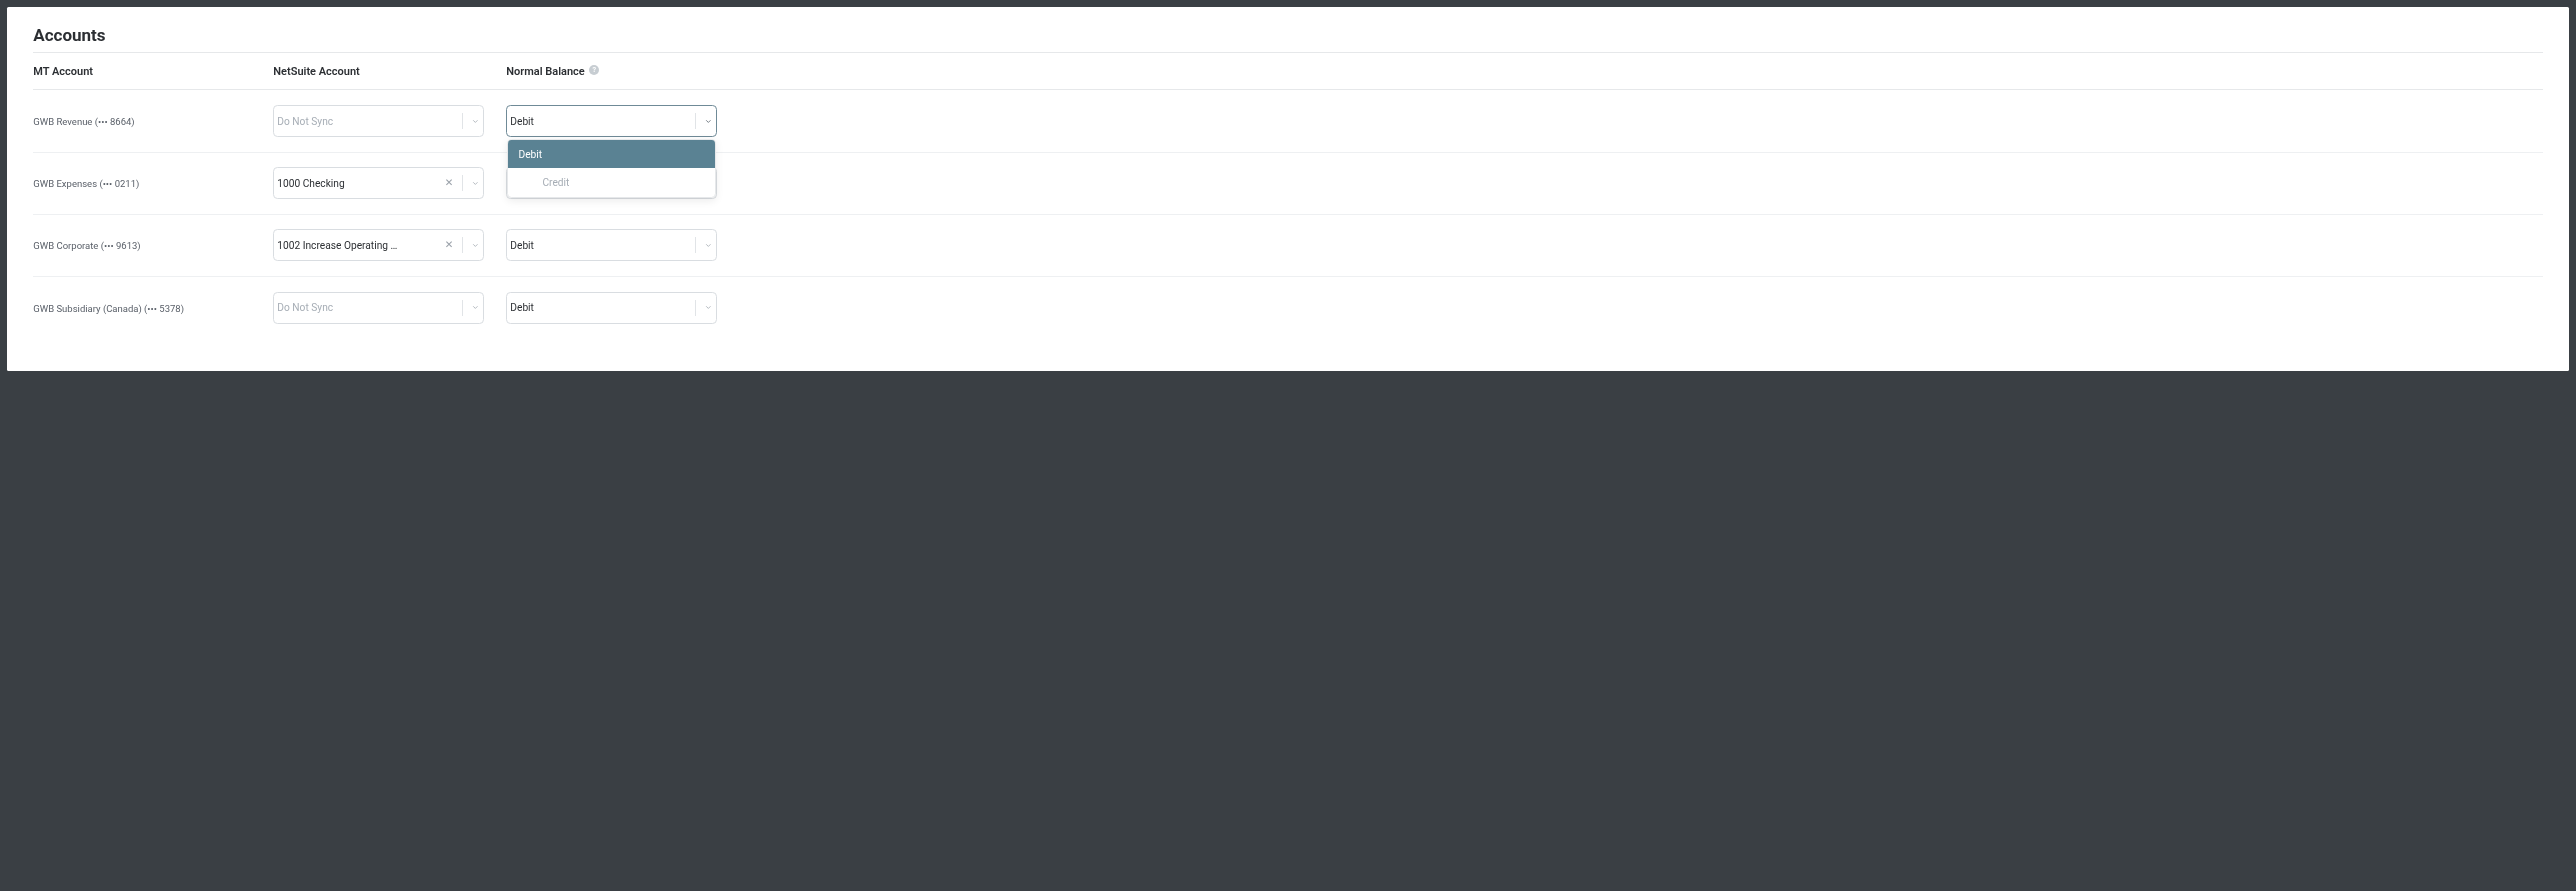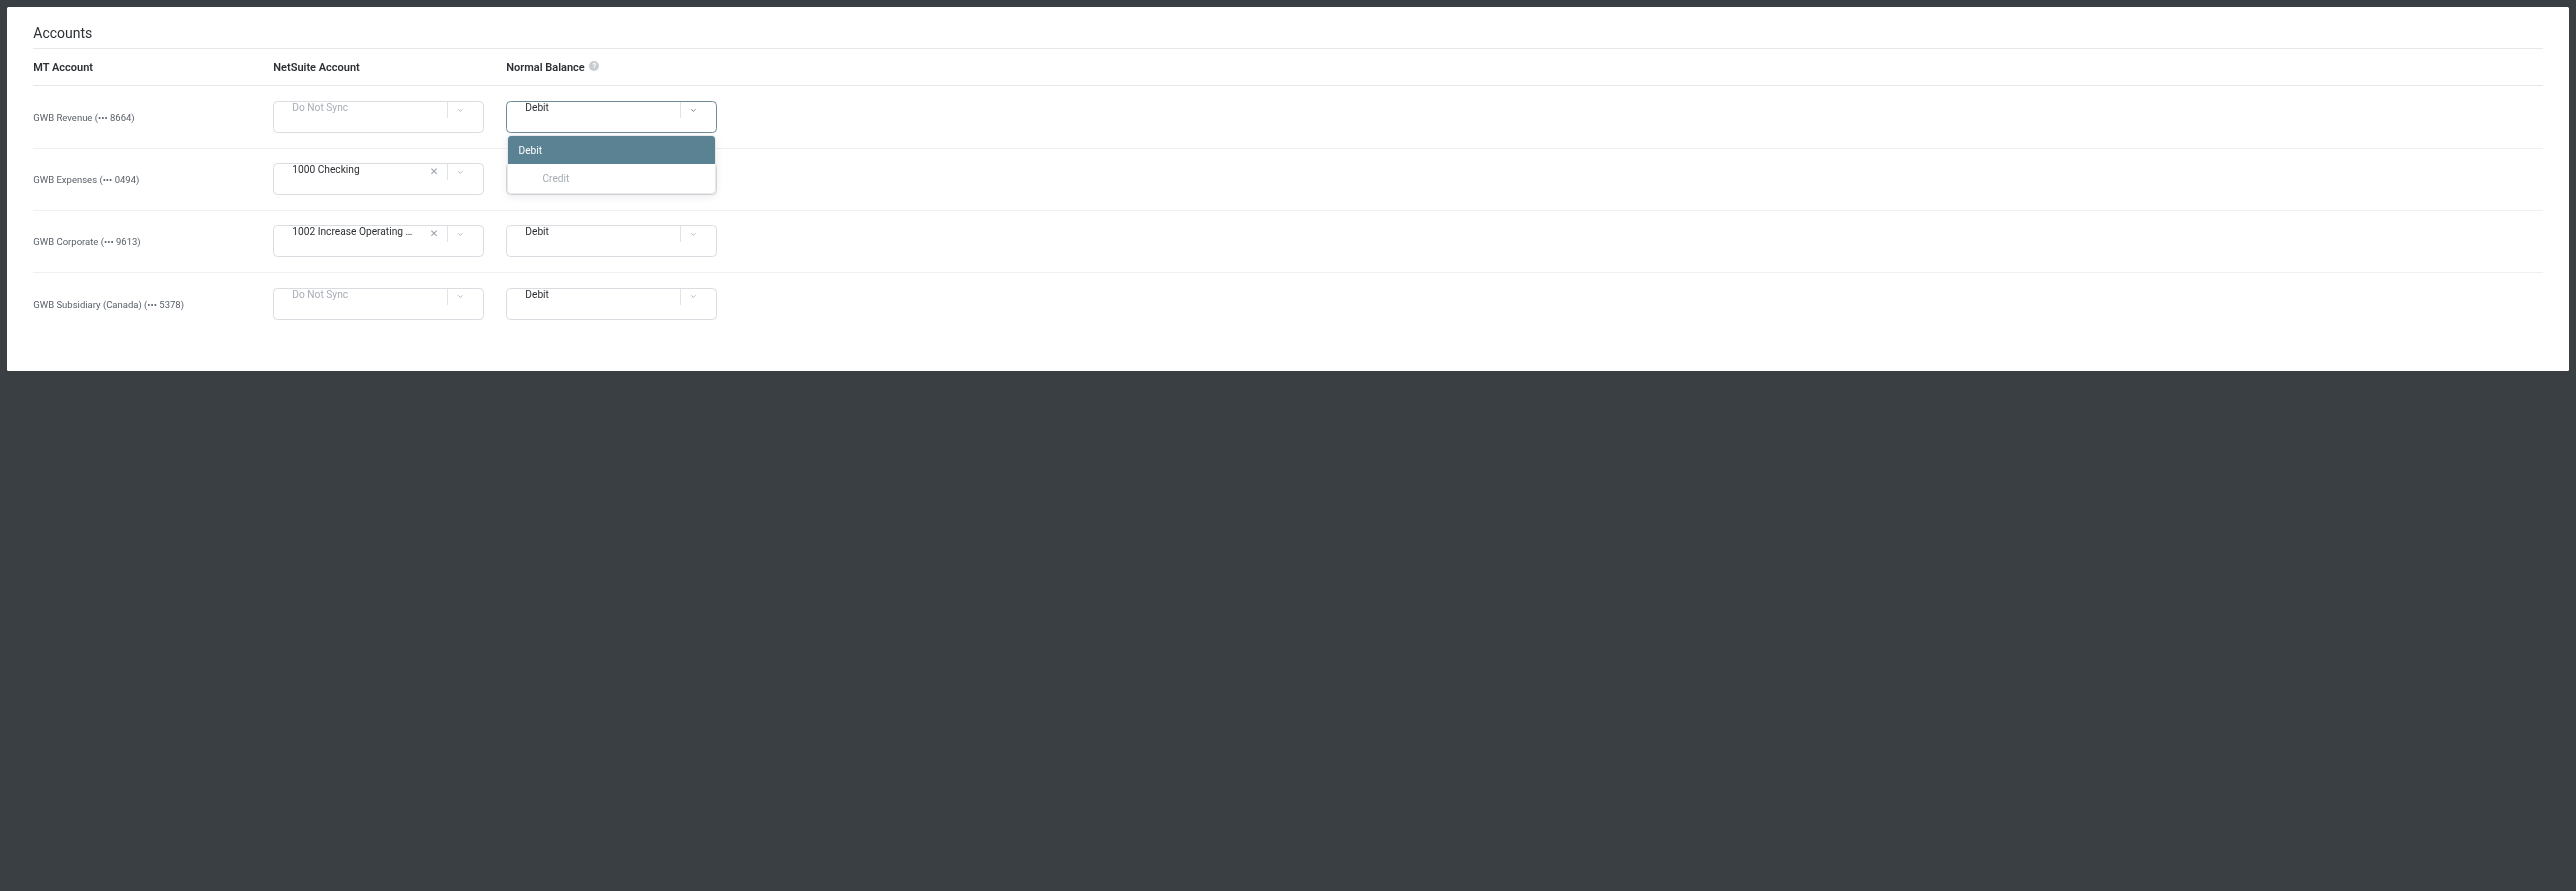--- a/index.html
+++ b/index.html
@@ -13,22 +13,22 @@
     padding: 7.3px;
   }
   .panel {
     background: #ffffff;
     border-radius: 1.5px;
     padding: 17.5px 26px 7.3px 26px;
     min-height: 364px;
     position: relative;
   }
   .page-title {
-    font-size: 14px;
-    font-weight: 400;
+    font-size: 17px;
+    font-weight: 700;
     color: #2c2f33;
     margin-bottom: 7.3px;
   }
   .page-subtitle {
     font-size: 10.2px;
     color: #a6adb5;
     margin-bottom: 14.6px;
   }
   .divider {
     border: none;
@@ -85,22 +85,22 @@
     color: #5a6069;
   }
   .select {
     position: relative;
     width: 211px;
     height: 32px;
     border: 0.7px solid #d9dde1;
     border-radius: 4.4px;
     background: #fff;
     display: flex;
-    align-items: flex-start;
-    padding: 0 18px;
+    align-items: center;
+    padding: 0 3px;
     cursor: pointer;
   }
   .select.open {
     border-color: #6f8a97;
   }
   .select-value {
     flex: 1;
     font-size: 10.2px;
     color: #2c2f33;
     white-space: nowrap;
@@ -225,21 +225,21 @@
         <div class="dropdown">
           <div class="option selected">Debit</div>
           <div class="option">Credit</div>
         </div>
       </div>
     </div>
   </div>
 
   <div class="row">
     <div class="col-mt">
-      <span class="mt-label">GWB Expenses (••• 0494)</span>
+      <span class="mt-label">GWB Expenses (••• 0211)</span>
     </div>
     <div class="col-ns">
       <div class="select">
         <span class="select-value">1000 Checking</span>
         <div class="select-actions">
           <span class="clear-icon">✕</span>
           <span class="sep"></span>
           <span class="chevron">
             <svg viewBox="0 0 24 24">
                 <polyline points="6 9 12 15 18 9"></polyline>

